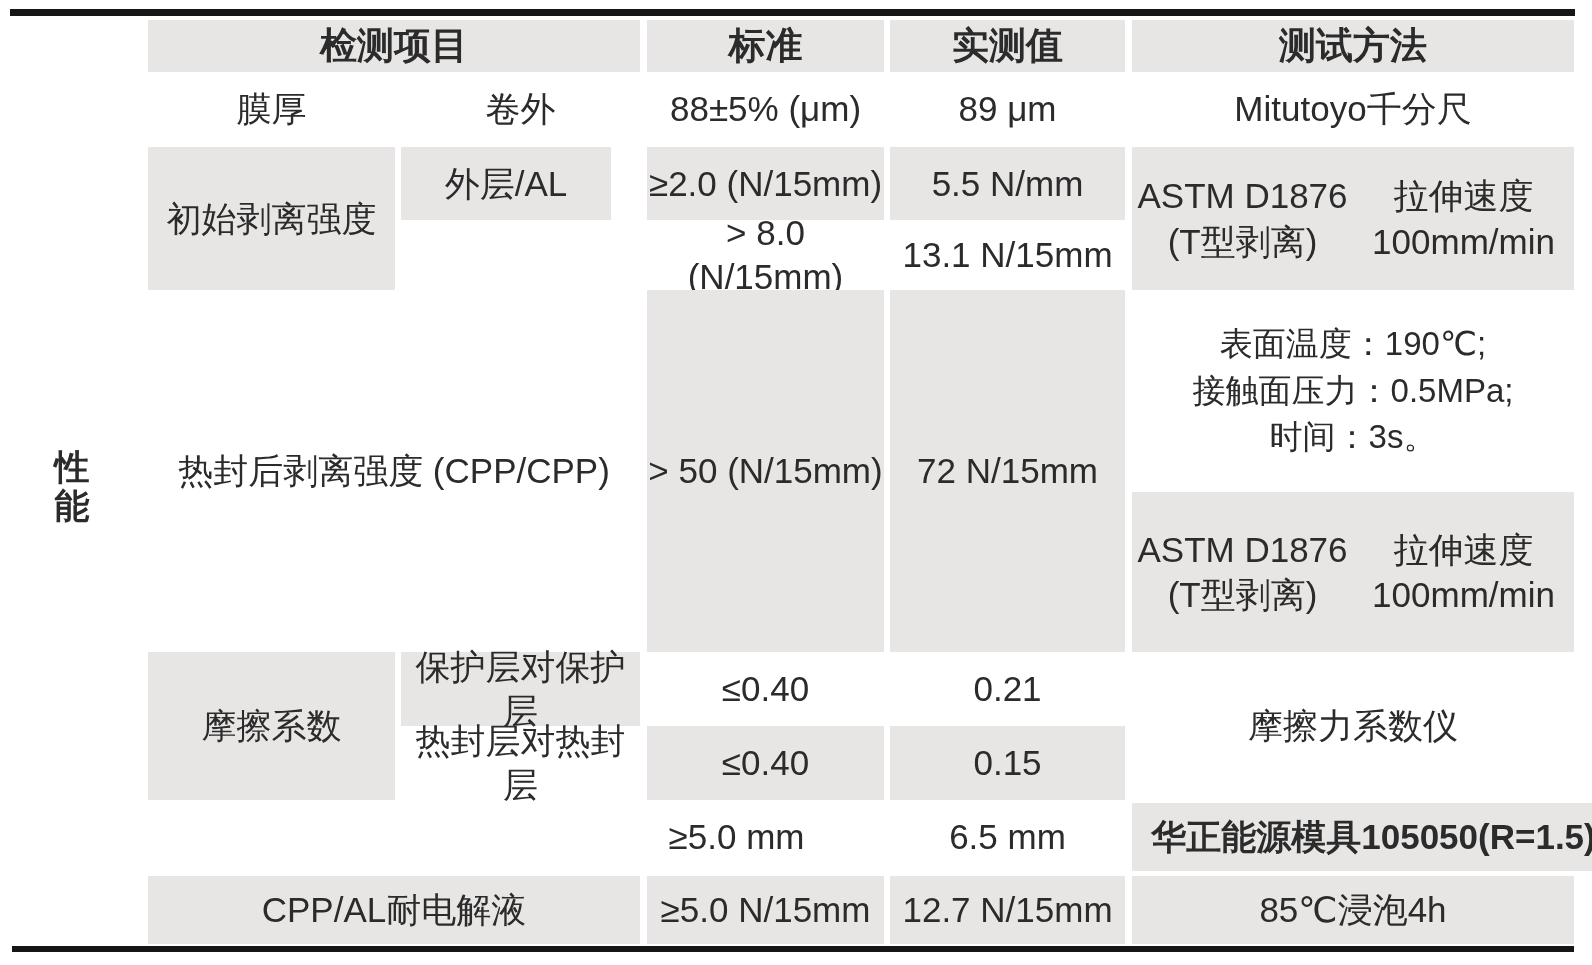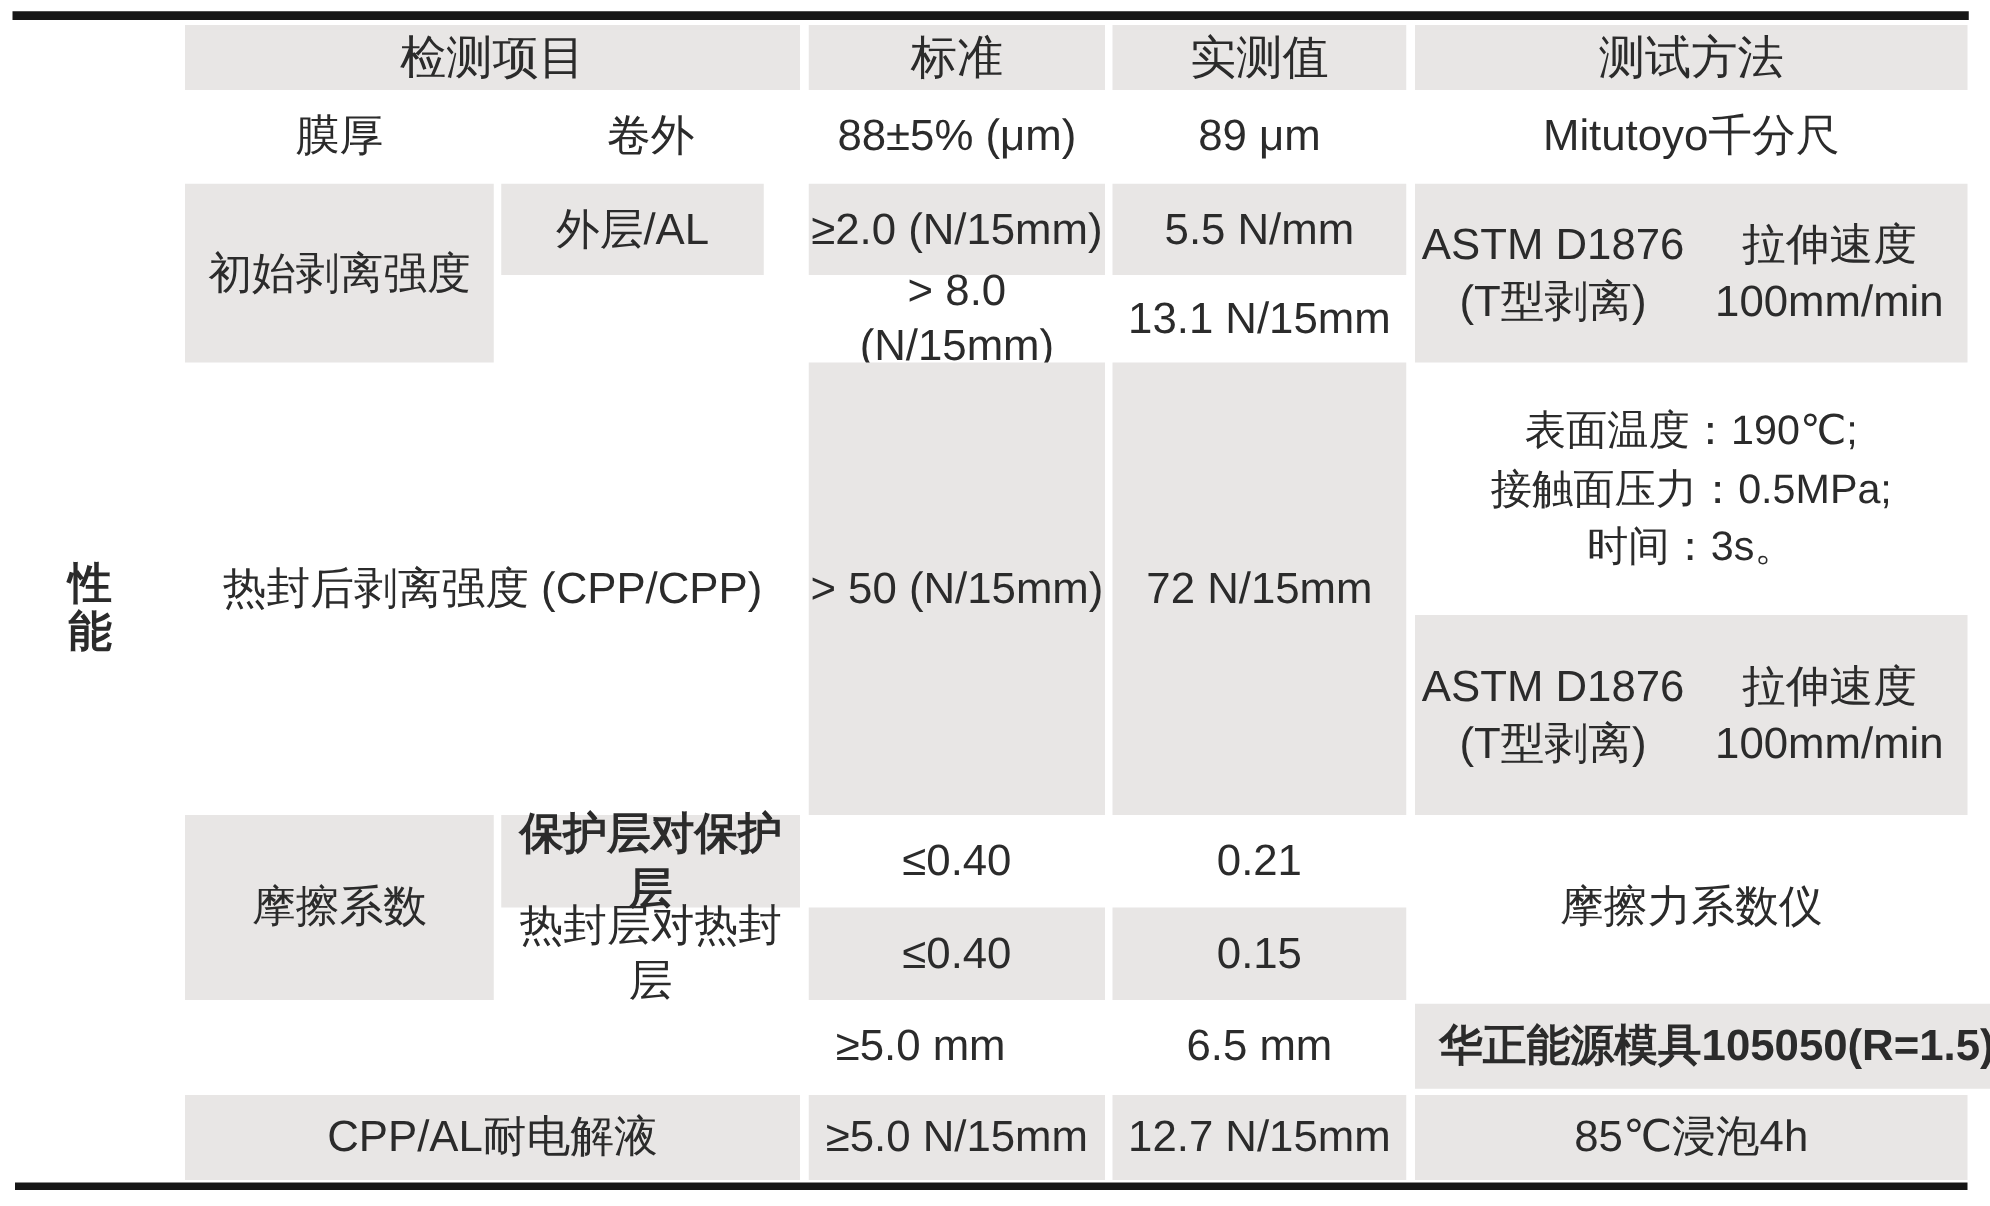--- a/index.html
+++ b/index.html
@@ -13,21 +13,21 @@
   }
   .rule{position:absolute;background:var(--line-black,#161616);}
   .cell{
     position:absolute;
     display:flex;align-items:center;justify-content:center;
     text-align:center;
     font-size:35px;line-height:1.25;
     white-space:pre-line;
   }
   .g{background:var(--cell-gray,#e8e6e5);}
-  .hd{font-weight:normal;font-size:37px;}
+  .hd{font-weight:bold;font-size:37px;}
   .met2{display:flex;}
   .met2 .half{flex:1;text-align:center;white-space:pre-line;line-height:1.3;}
   .cond{font-size:33px;line-height:1.42;}
   .side{
     position:absolute;
     font-weight:bold;font-size:35px;line-height:1.12;
     text-align:center;white-space:pre-line;
   }
 </style>
 </head>
@@ -72,21 +72,21 @@
 接触面压力：0.5MPa;
 时间：3s。</div>
   <div class="cell g met2" style="left:1132px;top:492px;width:442px;height:160px;">
     <span class="half">ASTM D1876
 (T型剥离)</span>
     <span class="half">拉伸速度
 100mm/min</span>
   </div>
 
   <div class="cell g" style="left:148px;top:652px;width:247px;height:148px;">摩擦系数</div>
-  <div class="cell g" style="left:401px;top:652px;width:239px;height:74px;font-weight:bold;">保护层对保护层</div>
+  <div class="cell g" style="left:401px;top:652px;width:239px;height:74px;">保护层对保护层</div>
   <div class="cell" style="left:647px;top:652px;width:237px;height:74px;">≤0.40</div>
   <div class="cell" style="left:890px;top:652px;width:235px;height:74px;">0.21</div>
   <div class="cell" style="left:401px;top:726px;width:239px;height:74px;">热封层对热封层</div>
   <div class="cell g" style="left:647px;top:726px;width:237px;height:74px;">≤0.40</div>
   <div class="cell g" style="left:890px;top:726px;width:235px;height:74px;">0.15</div>
   <div class="cell" style="left:1132px;top:652px;width:442px;height:148px;">摩擦力系数仪</div>
 
   <div class="cell" style="left:618px;top:803px;width:237px;height:68px;">≥5.0 mm</div>
   <div class="cell" style="left:890px;top:803px;width:235px;height:68px;">6.5 mm</div>
   <div class="cell g" style="left:1132px;top:803px;width:483px;height:68px;font-weight:bold;">华正能源模具105050(R=1.5)</div>

